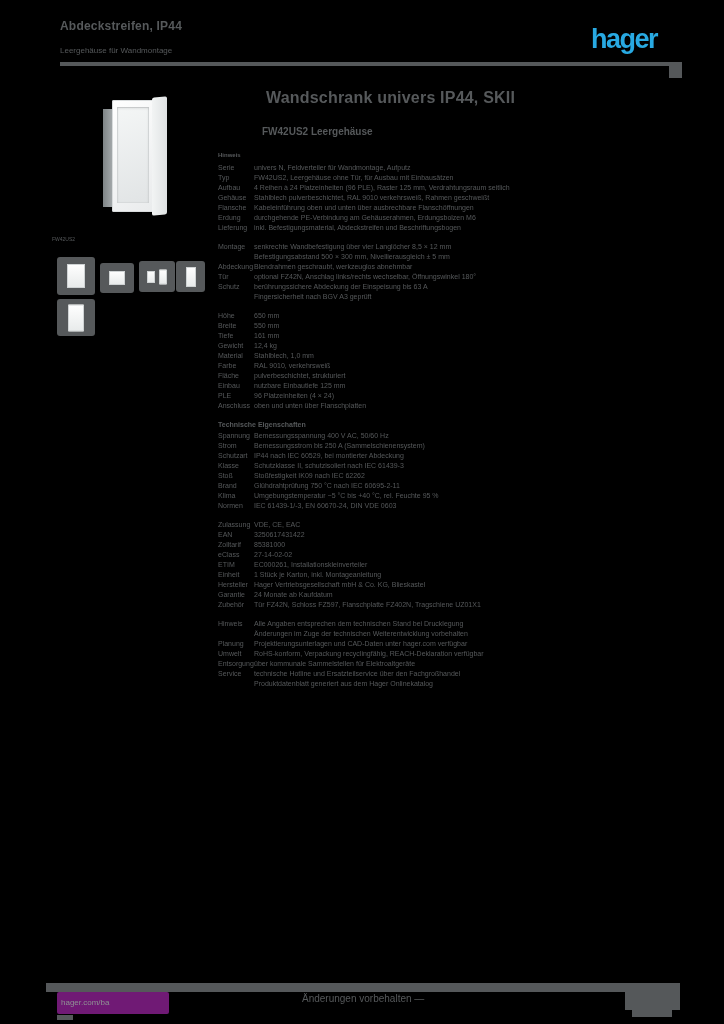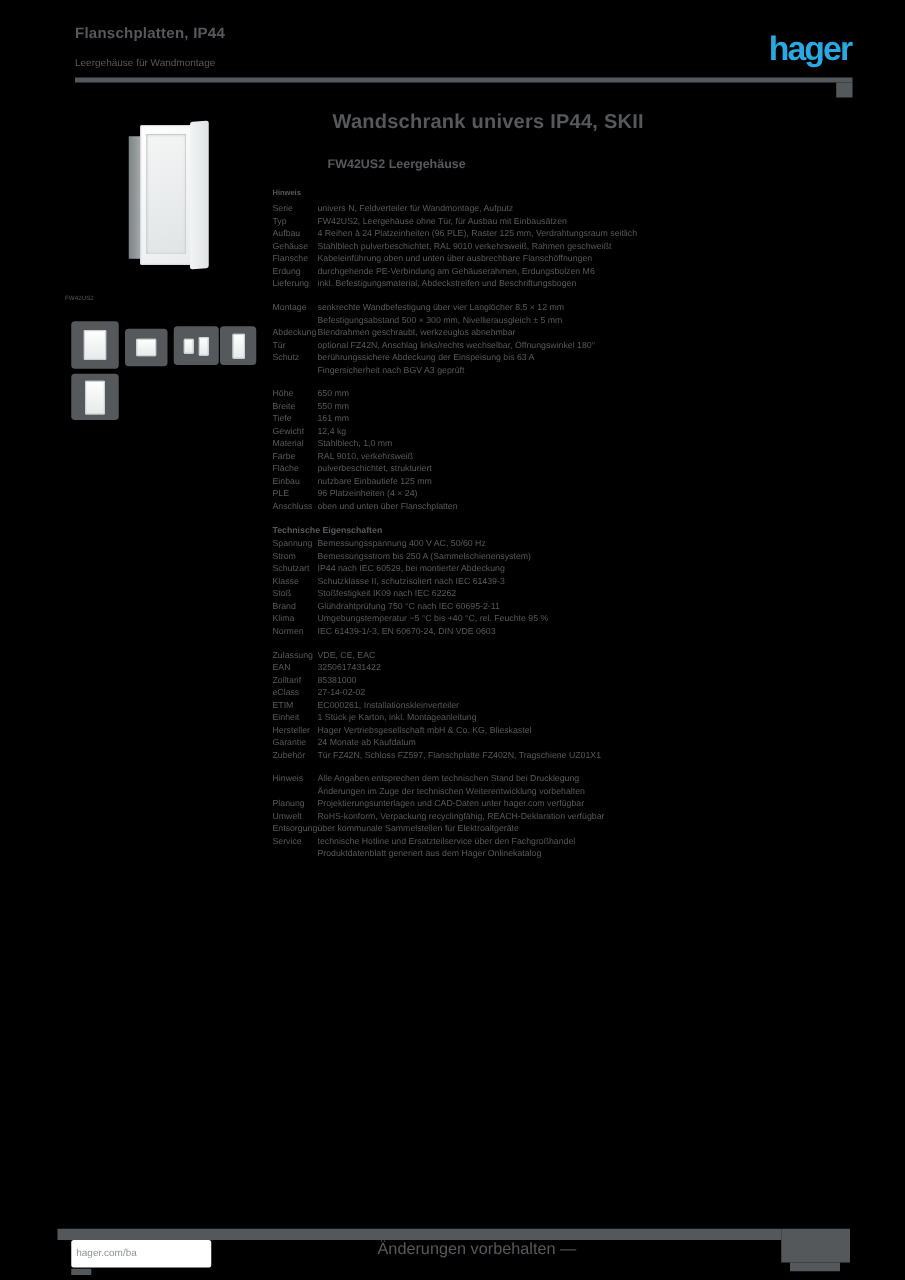--- a/index.html
+++ b/index.html
@@ -8,21 +8,21 @@
     background:#000;color:#56595b;
     font-family:"Liberation Sans",sans-serif;
     -webkit-font-smoothing:antialiased;
   }
   
   .header-left{position:absolute;left:60px;top:19px;width:260px;}
   .hl1,.hl2{font-size:12px;font-weight:bold;line-height:14px;letter-spacing:.2px;}
   .hl3{font-size:8px;line-height:10px;margin-top:13px;}
   .logo{
     position:absolute;left:591px;top:24px;width:90px;
-    font-size:27px;font-weight:bold;letter-spacing:-1.5px;line-height:30px;text-align:right;
+    font-size:27px;font-weight:bold;letter-spacing:-1.5px;line-height:30px;
   }
   .rule{position:absolute;left:60px;top:62px;width:622px;height:4px;background:#55585a;}
   .rule-tab{position:absolute;left:669px;top:66px;width:13px;height:12px;background:#55585a;}
 
   
   .product-photo{position:absolute;left:86px;top:97px;width:84px;height:120px;}
   .pp-slab{position:absolute;left:17px;top:12px;width:10px;height:98px;
     background:linear-gradient(90deg,#7e8486,#a6abad);}
   .pp-body{position:absolute;left:26px;top:3px;width:42px;height:112px;border-radius:2px;
     background:linear-gradient(135deg,#ffffff,#e9ebec);
@@ -58,34 +58,34 @@
   .section-label{position:absolute;left:218px;top:151px;font-size:6px;font-weight:bold;line-height:8px;}
   #specs{position:absolute;left:218px;top:163px;width:470px;font-size:7px;line-height:10px;}
   .spec-section{margin-bottom:9px;}
   .spec-heading{font-weight:bold;margin-bottom:1px;}
   .spec-row{display:flex;}
   .spec-label{flex:0 0 36px;white-space:nowrap;overflow:hidden;}
   .spec-value{flex:1;white-space:nowrap;overflow:hidden;}
 
   
   .footer-bar{position:absolute;left:46px;top:983px;width:579px;height:9px;background:#55585a;}
-  .footer-url-box{position:absolute;left:57px;top:992px;width:112px;height:22px;background:#ffffff;
+  .footer-url-box{position:absolute;left:57px;top:992px;width:112px;height:22px;background:#701a75;
     border-radius:2px;}
   .footer-url{display:block;font-size:8px;line-height:22px;padding-left:4px;color:#8f9294;
     text-decoration:none;}
   .footer-accent{position:absolute;left:57px;top:1015px;width:16px;height:5px;background:#55585a;}
-  .footer-center{position:absolute;left:302px;top:994px;width:160px;font-size:13px;line-height:10px;}
+  .footer-center{position:absolute;left:302px;top:994px;width:160px;font-size:10px;line-height:10px;}
   .footer-right-block{position:absolute;left:625px;top:983px;width:55px;height:27px;background:#55585a;}
   .footer-right-subblock{position:absolute;left:632px;top:1010px;width:40px;height:7px;background:#55585a;}
 </style>
 </head>
 <body>
 
 <div class="header-left">
-  <div class="hl2">Flanschplatten, IP44</div>
+  <div class="hl2">Abdeckstreifen, IP44</div>
   <div class="hl3">Leergehäuse für Wandmontage</div>
 </div>
 
 <div class="logo" style="color: rgb(40, 169, 226);">hager</div>
 <div class="rule"></div>
 <div class="rule-tab"></div>
 
 <div class="product-photo">
   <div class="pp-slab"></div>
   <div class="pp-body">

